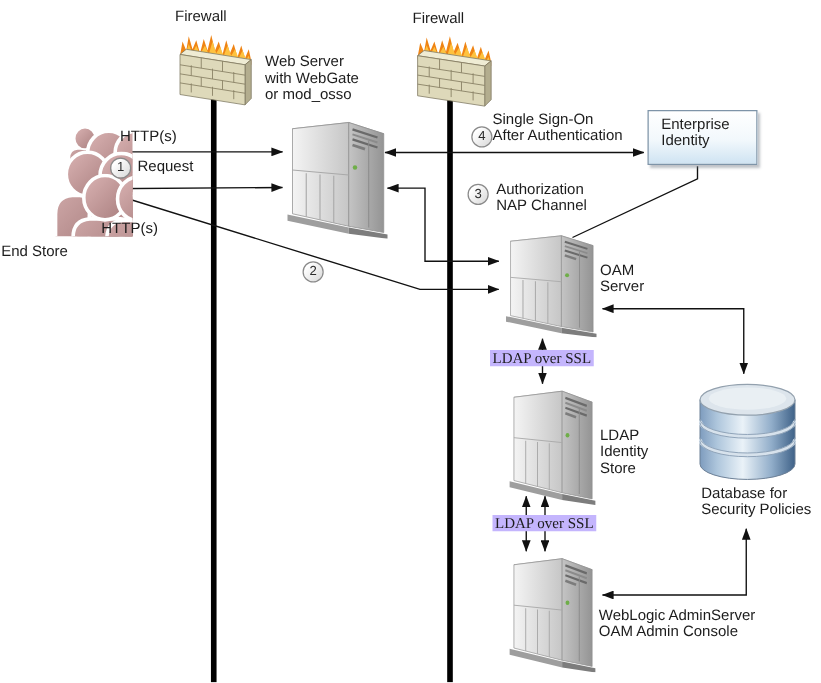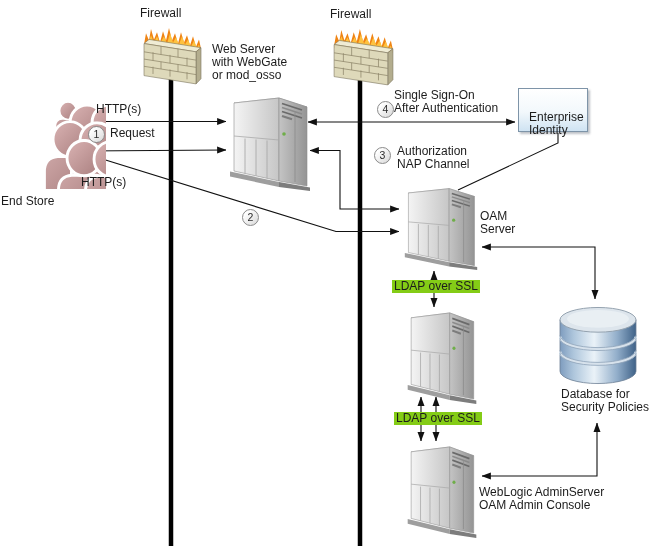--- a/index.html
+++ b/index.html
@@ -4,32 +4,32 @@
 <style>
   html,body{margin:0;padding:0;background:#fff;}
   .canvas{
     position:relative;width:657px;height:546px;background:#fff;overflow:hidden;
     font-family:"Liberation Sans","DejaVu Sans",sans-serif;color:#1c1c1c;
   }
   .wires{position:absolute;left:0;top:0;z-index:1;}
   .icon{position:absolute;z-index:2;}
   .lbl{position:absolute;z-index:3;font-size:12px;line-height:13px;white-space:nowrap;}
   .center{text-align:left;}
-  .wbg{background:#84cc16;padding:0 2px;}
+  .wbg{background:#c4b5fd;padding:0 2px;font-family:Liberation Serif, serif;}
   .step{
     position:absolute;z-index:4;width:15px;height:15px;border-radius:50%;
     border:1px solid #8a8a8a;background:linear-gradient(135deg,#ffffff 20%,#d8d8d8);
     font-size:10.5px;line-height:15px;text-align:center;color:#2c2c2c;
   }
   .erbox{
-    position:absolute;z-index:2;left:518px;top:88px;width:70px;height:44px;
+    position:absolute;z-index:2;left:518px;top:88px;width:88px;height:44px;
     border:1px solid #7e94a8;
     background:linear-gradient(180deg,#ffffff 0%,#f2f8fc 55%,#cfe3f2 100%);
     box-shadow:2px 2px 2px rgba(110,120,130,.45);
-    font-size:12px;line-height:13px;padding:22px 0 0 10px;box-sizing:border-box;
+    font-size:12px;line-height:13px;padding:4px 0 0 10px;box-sizing:border-box;
   }
   .w{stroke:#111;stroke-width:1.1;fill:none;}
   .fw{stroke:#000;stroke-width:4.5;fill:none;}
 </style>
 </head>
 <body>
 
 <div class="canvas">
 
   <svg width="0" height="0" style="position:absolute">
@@ -215,20 +215,25 @@
     <div>After Authentication</div>
   </div>
 
   <div class="lbl" style="left:480px;top:210px">
     <div>OAM</div>
     <div>Server</div>
   </div>
 
   <div class="lbl wbg" style="left:392px;top:280px">LDAP over SSL</div>
 
+  <div class="lbl" style="left:480px;top:342px">
+    <div>LDAP</div>
+    <div>Identity</div>
+    <div>Store</div>
+  </div>
 
   <div class="lbl wbg" style="left:394px;top:412px">LDAP over SSL</div>
 
   <div class="lbl" style="left:479px;top:486px">
     <div>WebLogic AdminServer</div>
     <div>OAM Admin Console</div>
   </div>
 
   <div class="lbl" style="left:561px;top:388px">
     <div>Database for</div>

